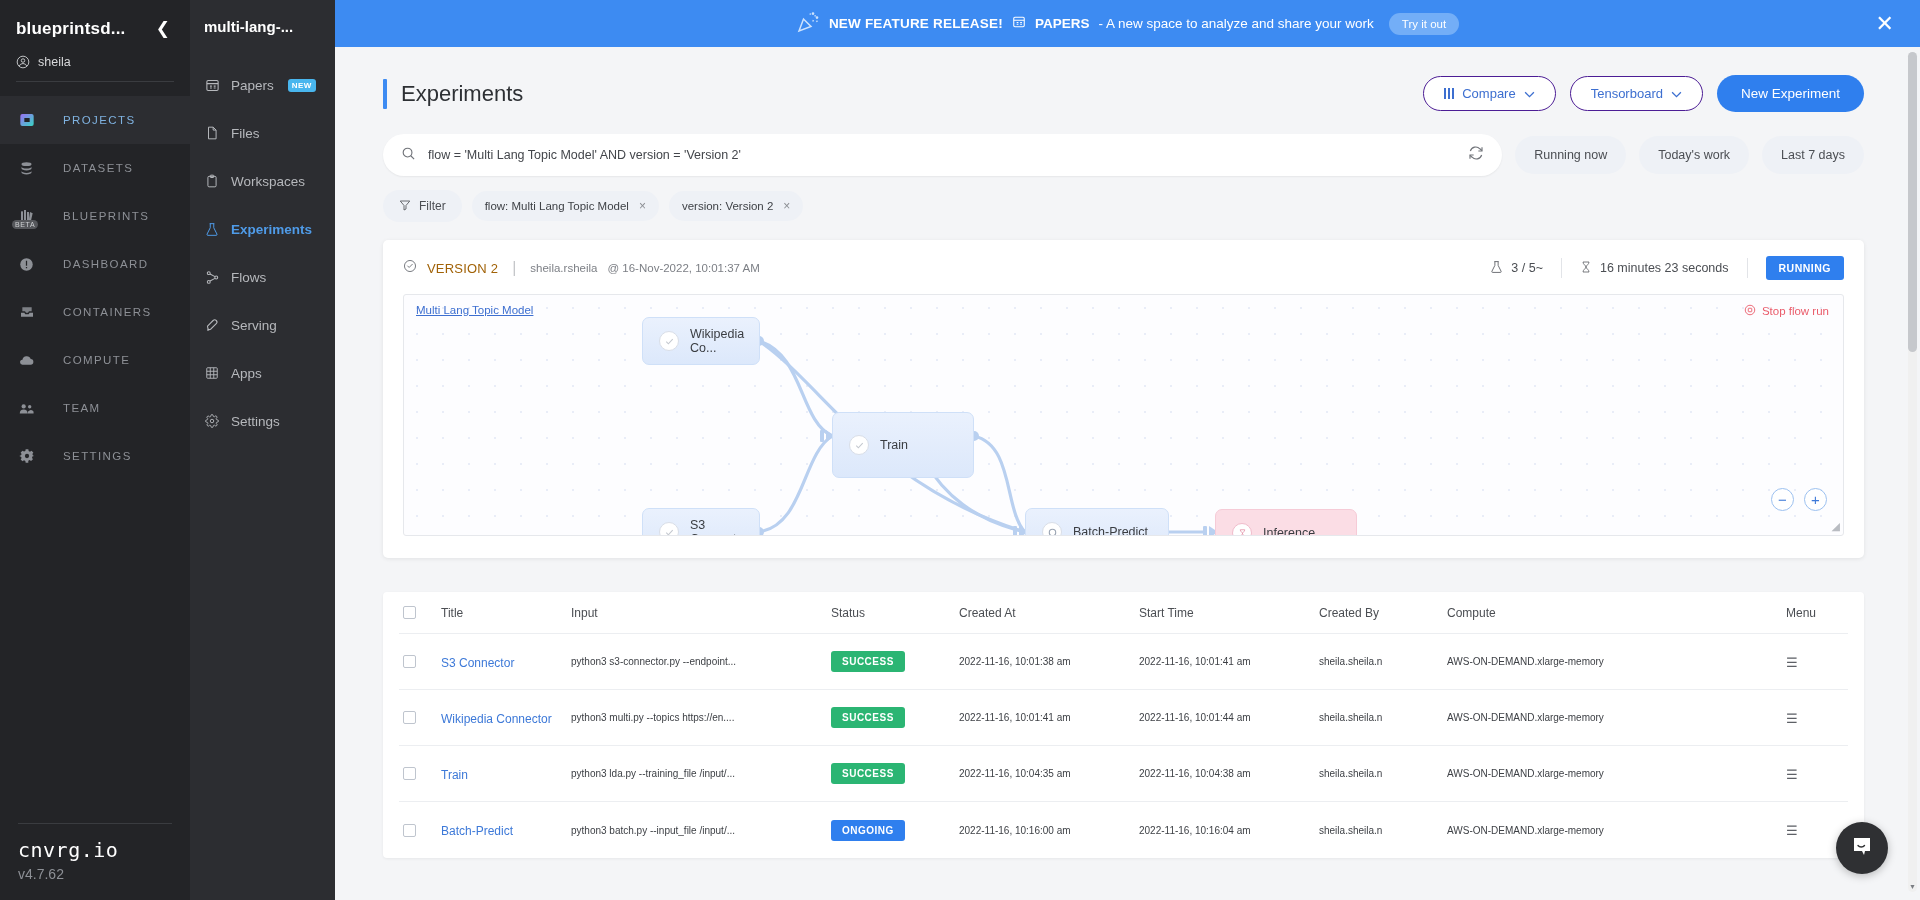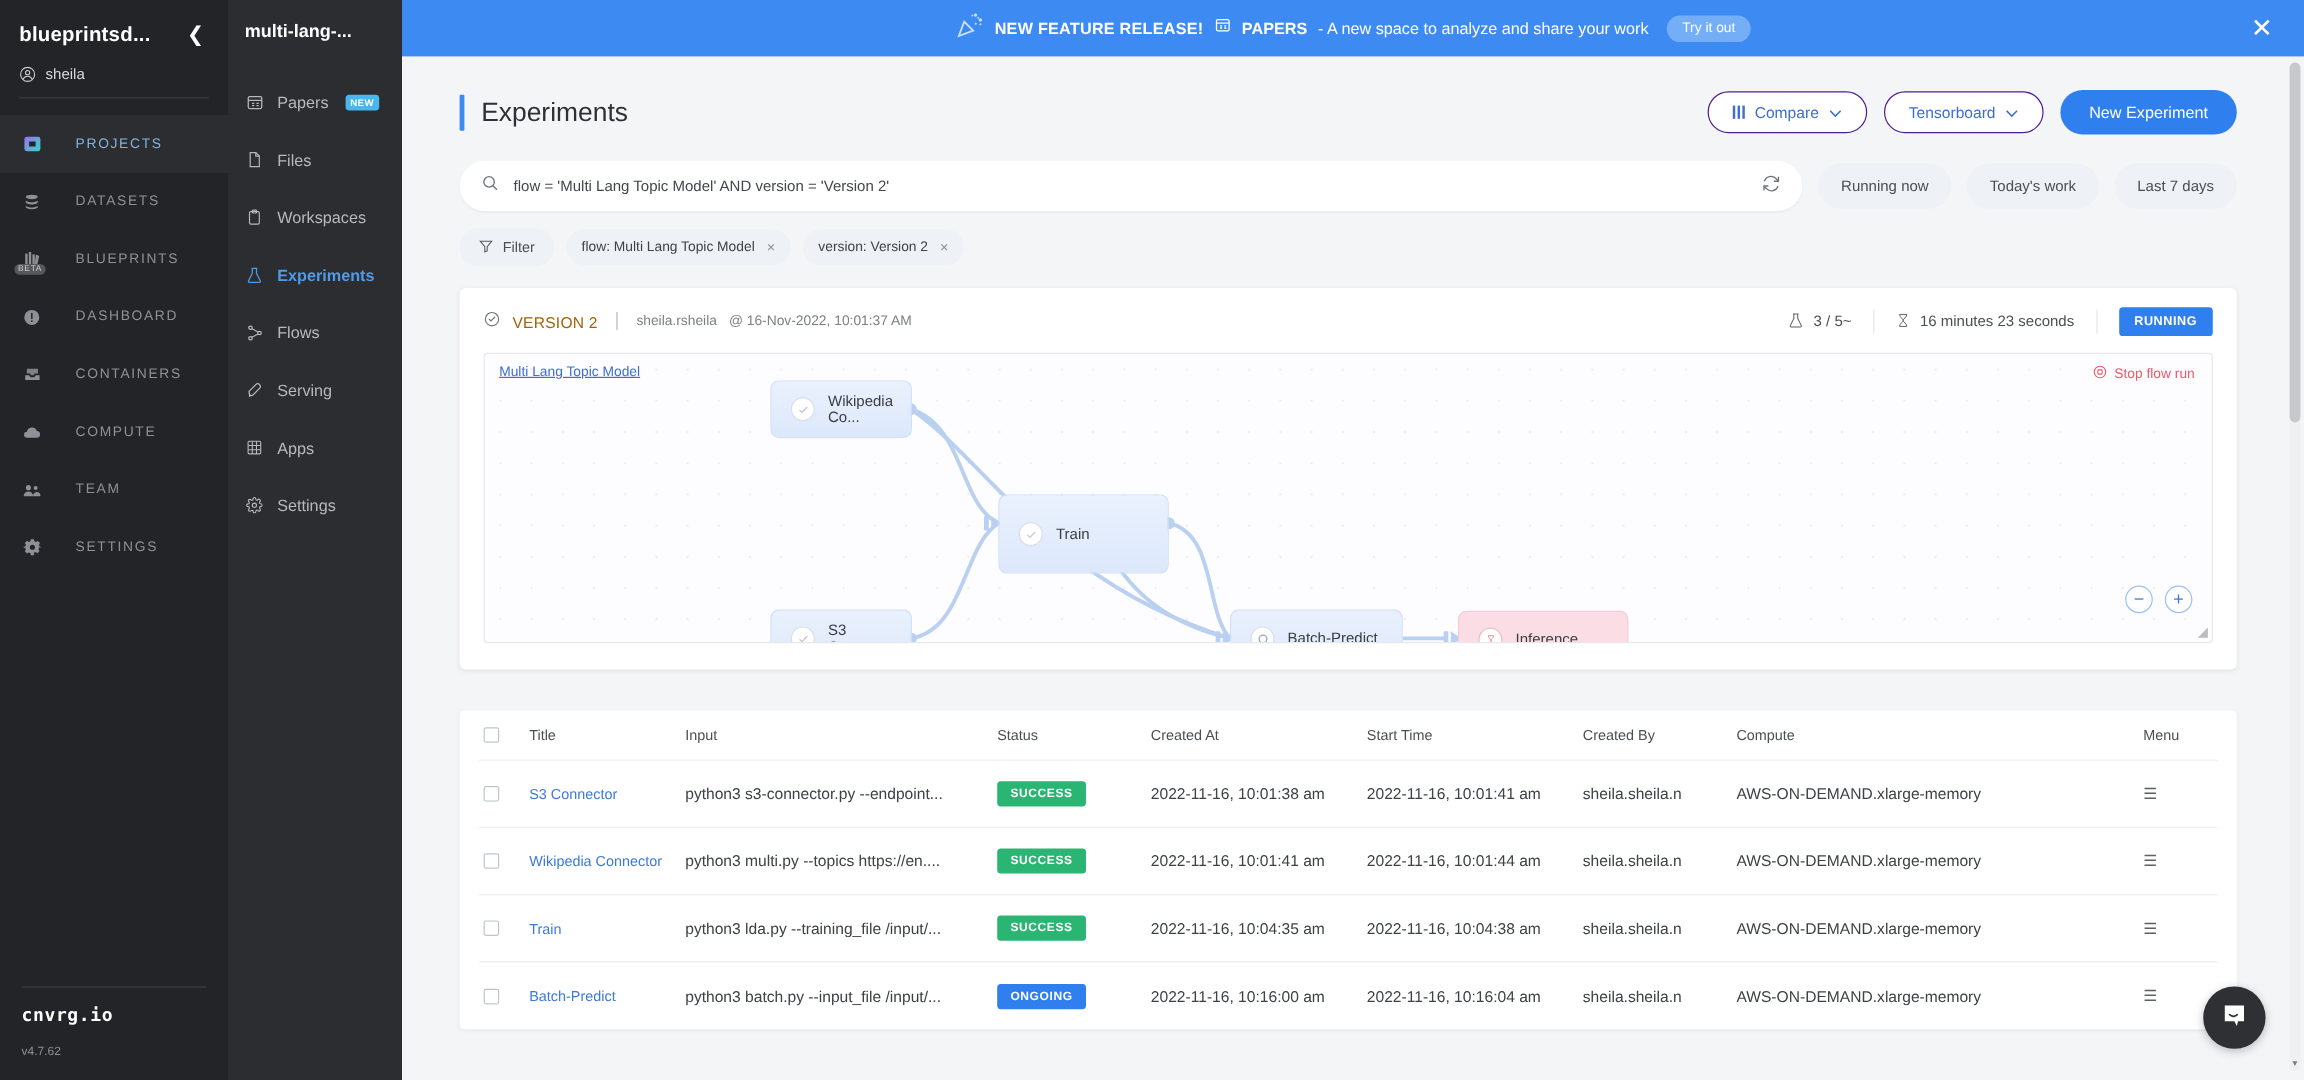--- a/index.html
+++ b/index.html
@@ -46,24 +46,24 @@
   .nav-ic { width: 17px; height: 17px; display: flex; align-items: center; justify-content: center; flex: 0 0 17px; }
   .beta-tag {
     position: absolute; left: 12px; top: 28px;
     background: #55575b; color: #cfd1d4; font-size: 7px; letter-spacing: .6px;
     padding: 1px 3px; border-radius: 6px;
   }
 
   .sb-foot { margin-top: auto; padding: 0 18px 18px 18px; }
   .sb-foot .rule { border-top: 1px solid #3a3c40; margin-bottom: 14px; }
   .brand {
-    font-family: "DejaVu Sans Mono", monospace; font-size: 15px;
-    font-weight: 700; color: #ffffff; letter-spacing: .5px;
-  }
-  .ver { font-size: 10px; color: #8d9096; margin-top: 16px; }
+    font-family: "DejaVu Sans Mono", monospace; font-size: 20px;
+    font-weight: 400; color: #ffffff; letter-spacing: .5px;
+  }
+  .ver { font-size: 14px; color: #8d9096; margin-top: 4px; }
 
   
   .sidebar-secondary {
     width: 145px; height: 900px; background: #2c2d31; flex: 0 0 145px;
     padding: 18px 0 0 0;
   }
   .proj-name {
     font-size: 15px; font-weight: 700; color: #ffffff;
     padding: 0 14px; white-space: nowrap; overflow: hidden; margin-bottom: 26px;
   }
@@ -217,21 +217,21 @@
   }
 
   .exp-table {
     background: #fff; border-radius: 4px; box-shadow: 0 1px 3px rgba(0,0,0,.06);
     padding: 0 16px;
   }
   .trow { display: flex; align-items: center; height: 56px; border-bottom: 1px solid #eceef1; }
   .trow.head { height: 42px; border-bottom: 1px solid #eceef1; }
   .trow:last-child { border-bottom: none; }
   .th { font-size: 12px; color: #4b4e53; }
-  .td { font-size: 13px; color: #3e4146; }
+  .td { font-size: 10px; color: #3e4146; }
   .c-chk { flex: 0 0 42px; display: flex; align-items: center; padding-left: 4px; }
   .c-title { flex: 0 0 130px; }
   .c-input { flex: 0 0 260px; }
   .c-status { flex: 0 0 128px; }
   .c-created { flex: 0 0 180px; }
   .c-start { flex: 0 0 180px; }
   .c-by { flex: 0 0 128px; }
   .c-compute { flex: 1; }
   .c-menu { flex: 0 0 62px; text-align: left; }
   .chkbox { width: 13px; height: 13px; border: 1px solid #bfc5ce; border-radius: 2px; background: #fff; cursor: pointer; }

